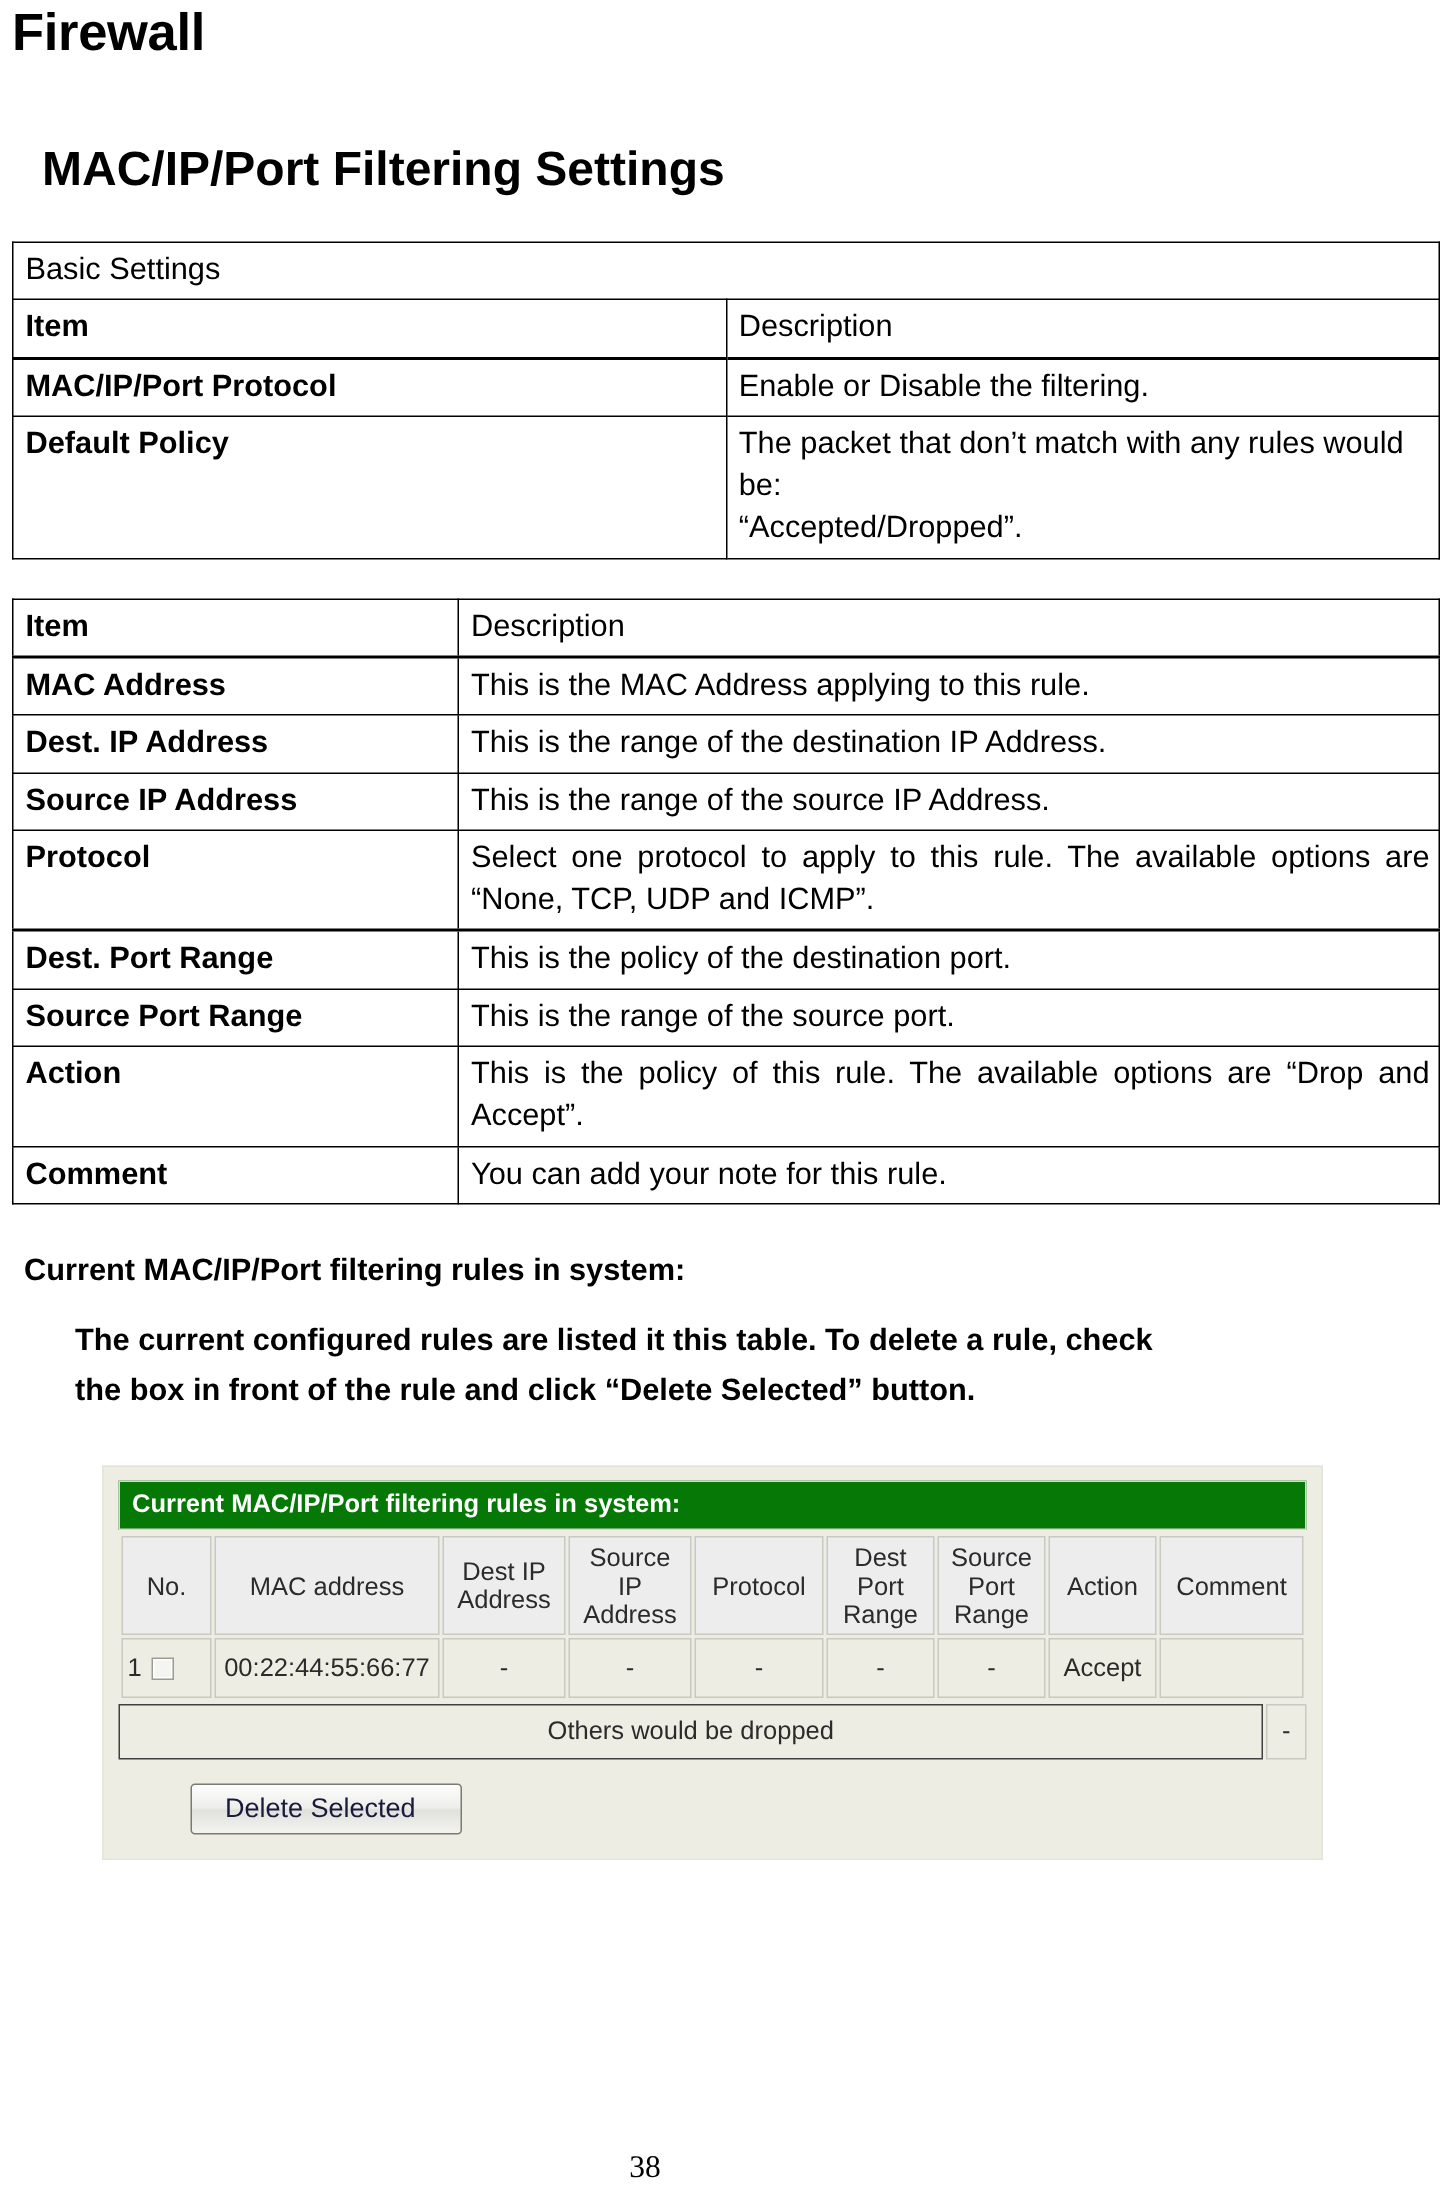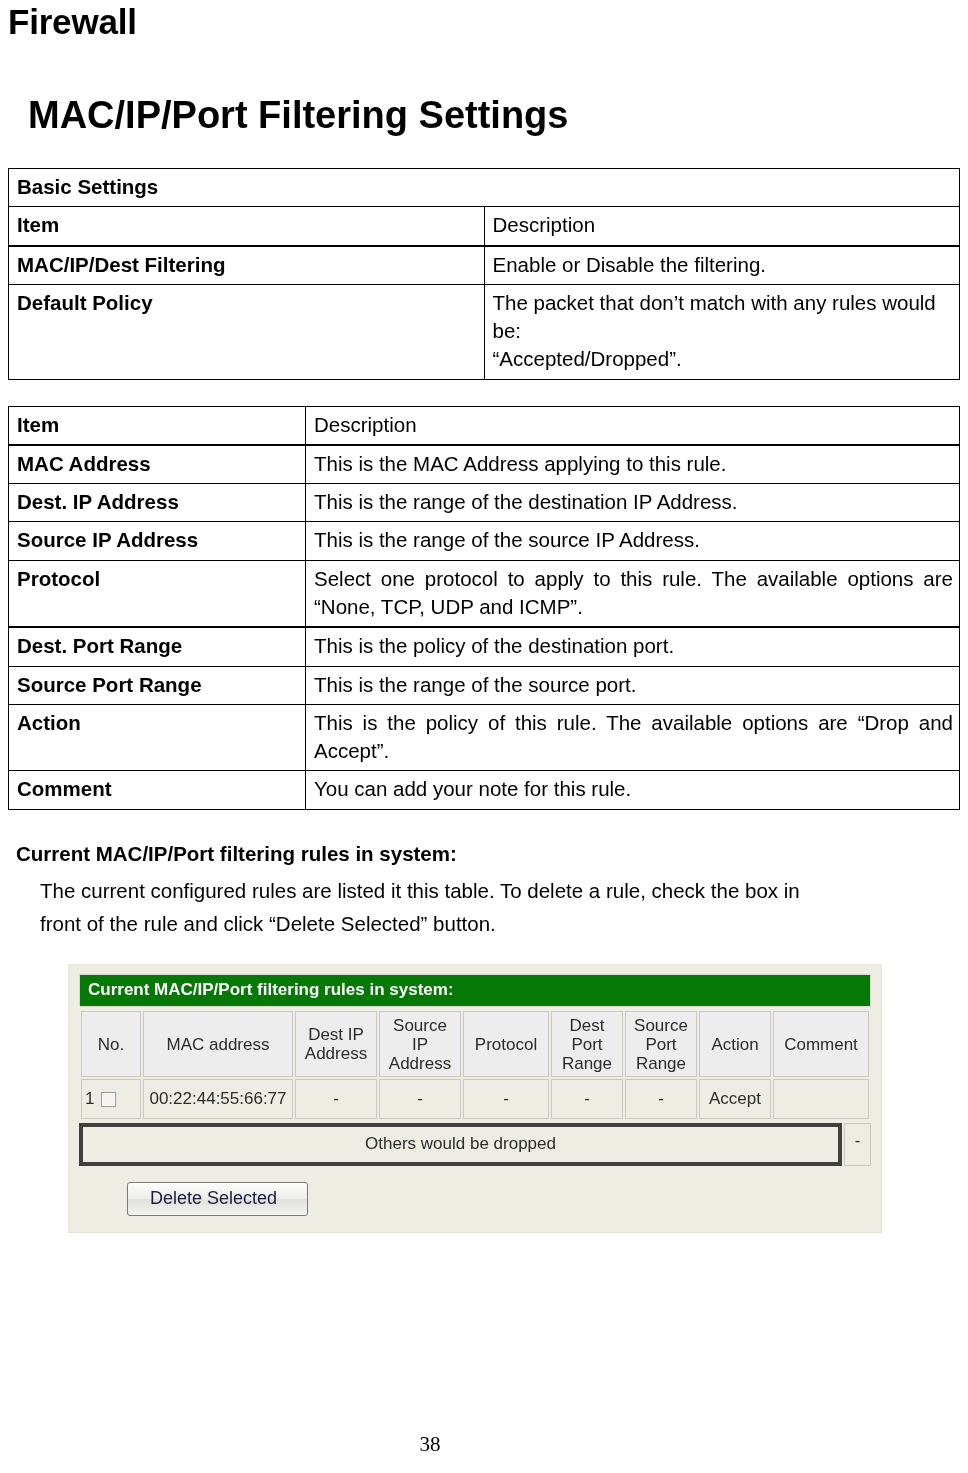--- a/index.html
+++ b/index.html
@@ -27,21 +27,21 @@
   
   h1.doc-title {
     font-size: 35px;
     font-weight: bold;
     margin: 0;
     padding: 2px 0 0 0;
     line-height: 1.15;
     letter-spacing: -0.2px;
   }
   h2.section-title {
-    font-size: 38px;
+    font-size: 32px;
     font-weight: bold;
     margin: 0;
     padding: 52px 0 0 20px;
     line-height: 1.15;
   }
 
   
   table.doc-table {
     border-collapse: collapse;
     width: 952px;
@@ -56,21 +56,21 @@
     vertical-align: top;
   }
   table.doc-table td.label {
     font-weight: bold;
     width: 282px;
   }
   table.doc-table tr.band td {
     border-bottom-width: 2px;
   }
   td.banner {
-    font-weight: bold;
+    font-weight: normal;
   }
   td.justified {
     text-align: justify;
     text-align-last: left;
     padding-right: 10px;
     line-height: 1.28;
     border-radius: 17px;
   }
   td.two-line {
     line-height: 1.62;
@@ -81,23 +81,24 @@
 
   
   .para-bold {
     font-size: 20.5px;
     font-weight: bold;
     margin: 0;
     padding: 2px 0 4px 8px;
   }
   .para {
     font-size: 20.5px;
-    margin: 4px;
+    margin: 14px;
     padding: 0 18px 0 28px;
     line-height: 1.62;
+    font-weight: bold;
   }
 
   
   .shot-wrap {
     padding: 20px 0 0 60px;
   }
   .shot {
     width: 814px;
     background: #EDEDE3;
     border: 1px solid #E4E4DA;
@@ -159,21 +160,21 @@
     display: inline-block;
     flex: none;
   }
   .footer-row {
     display: flex;
     gap: 2px;
     margin-top: 2px;
   }
   .footer-main {
     flex: 1 1 auto;
-    border: 4px solid #404040;
+    border: 1px solid #404040;
     background: #EDEDE3;
     font-size: 17px;
     color: #2b2b2b;
     text-align: center;
     padding: 7px 0 8px 0;
     box-sizing: border-box;
   }
   .footer-dash {
     width: 27px;
     flex: none;
@@ -225,21 +226,21 @@
   <table class="doc-table">
     <tbody>
       <tr>
         <td class="banner" colspan="2">Basic Settings</td>
       </tr>
       <tr class="band">
         <td class="label">Item</td>
         <td>Description</td>
       </tr>
       <tr>
-        <td class="label">MAC/IP/Dest Filtering</td>
+        <td class="label">MAC/IP/Port Protocol</td>
         <td>Enable or Disable the filtering.</td>
       </tr>
       <tr>
         <td class="label">Default Policy</td>
         <td class="two-line">
           <div>The packet that don’t match with any rules would be:</div>
           <div>“Accepted/Dropped”.</div>
         </td>
       </tr>
     </tbody>

